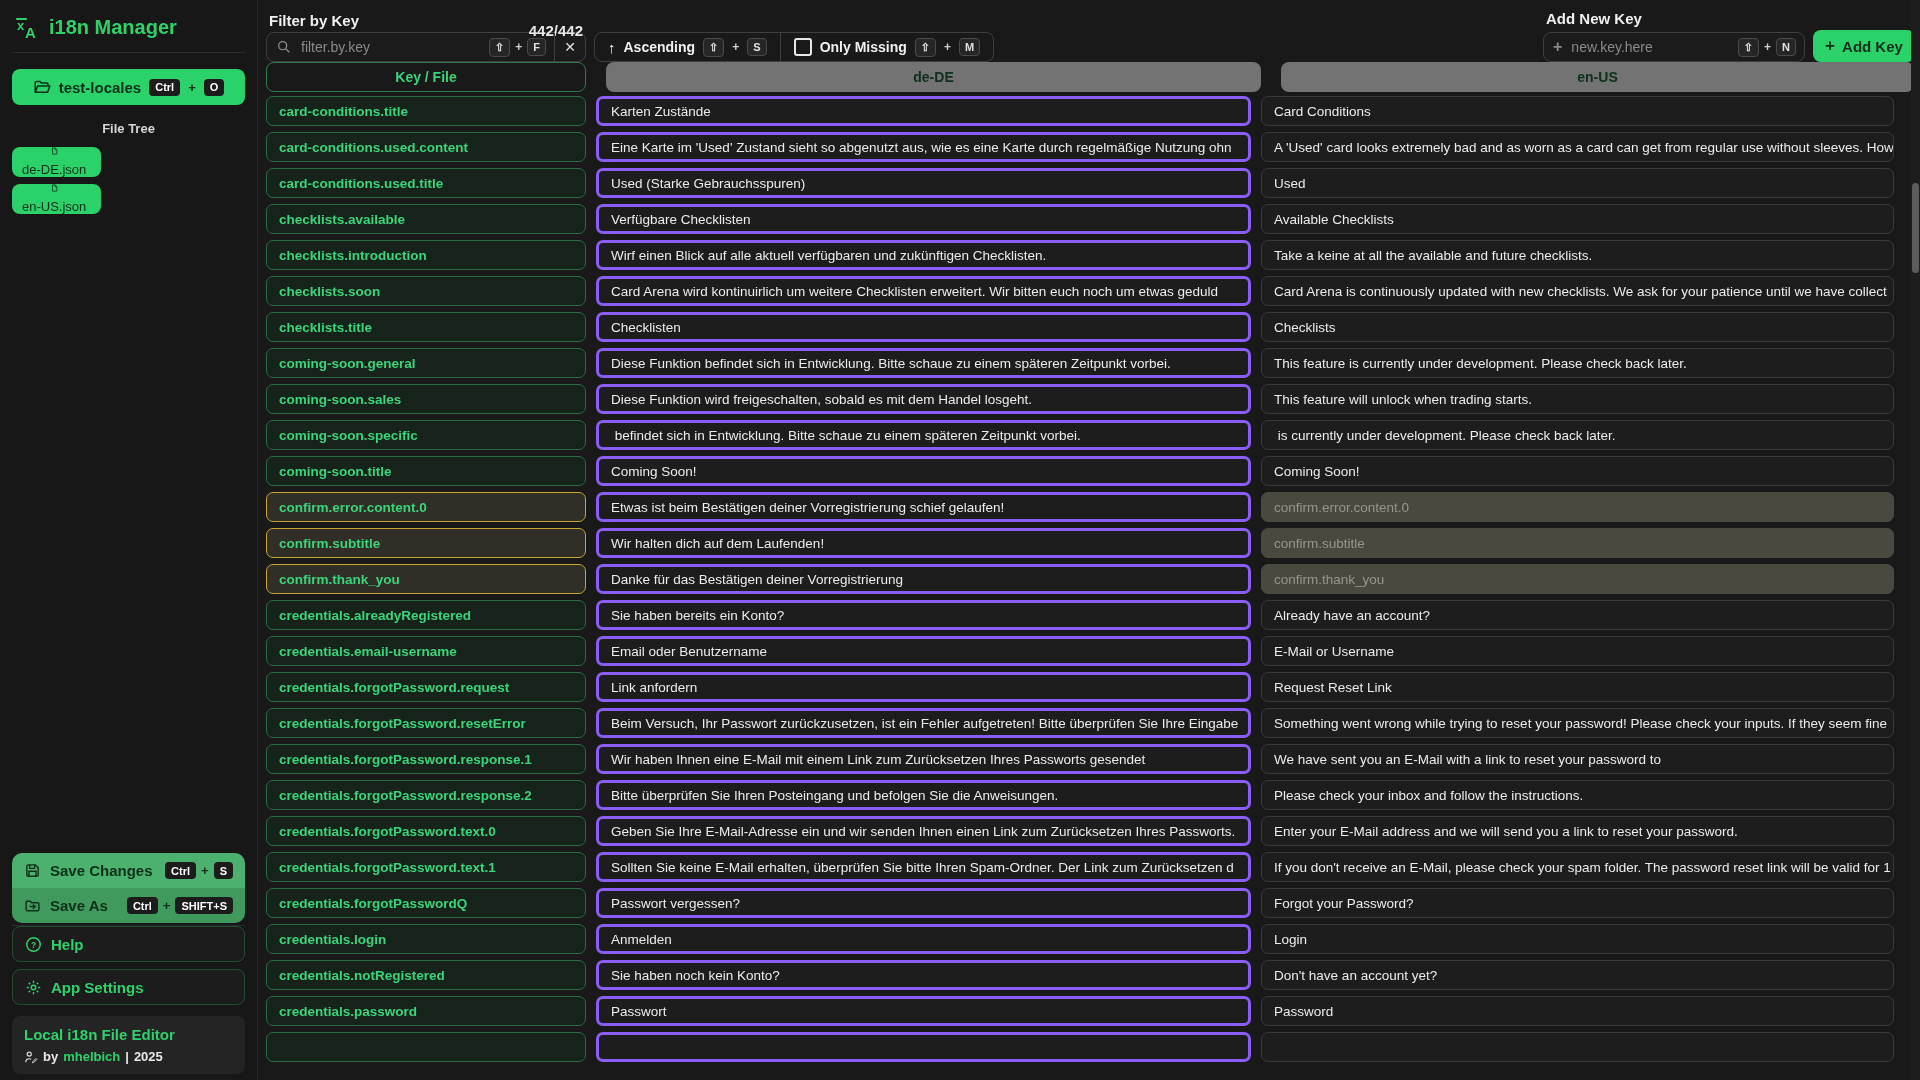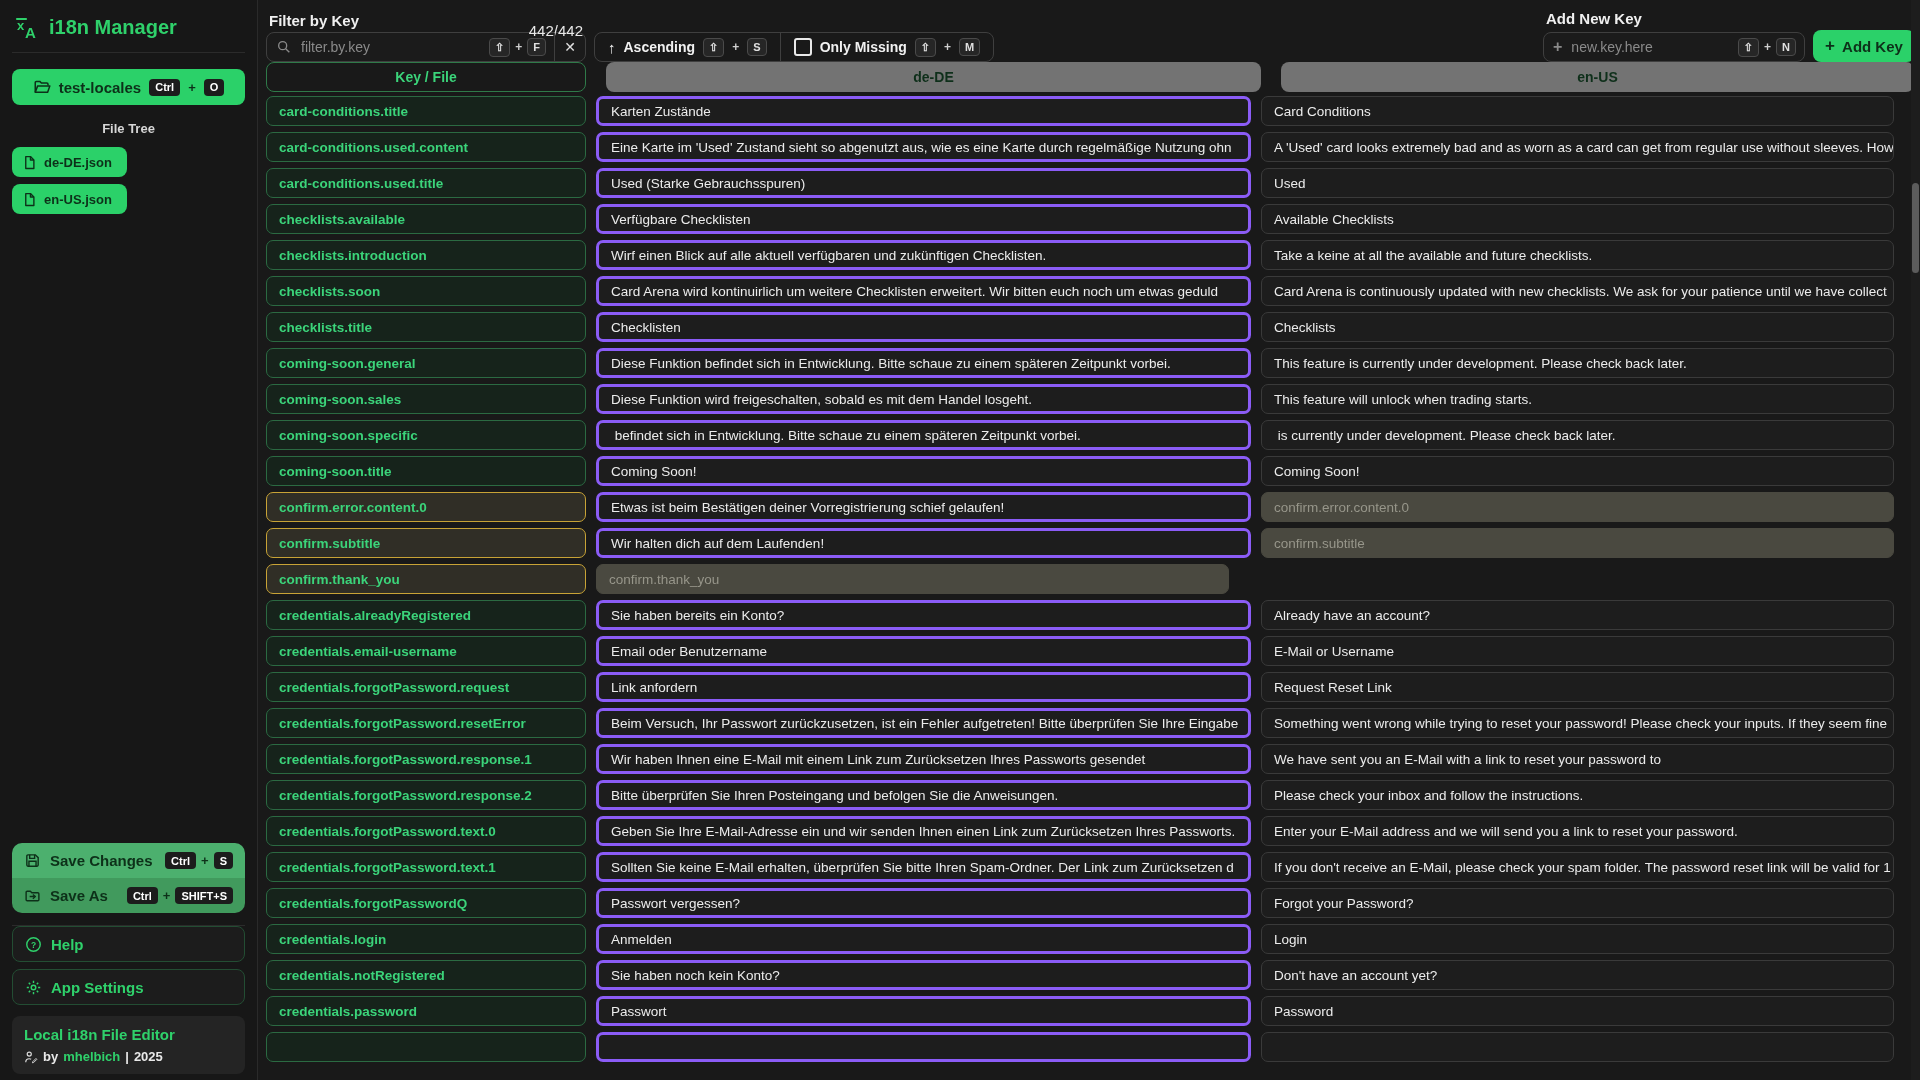--- a/index.html
+++ b/index.html
@@ -12,44 +12,44 @@
   .logo-row{display:flex;align-items:center;gap:9px;padding:0 2px 12px;}
   .app-title{color:#2fd16b;font-size:20px;font-weight:700;}
   .hsep{height:1px;background:#2b2b2b;flex:none;}
   .open-btn{margin-top:16px;height:36px;background:#2bd169;border-radius:8px;display:flex;
             align-items:center;justify-content:center;gap:8px;cursor:pointer;flex:none;}
   .btn-dark-label{color:#0d3019;font-size:15px;font-weight:700;}
   .kbd-dark{background:#1c1c1c;color:#fff;font-size:11px;font-weight:700;padding:2.5px 6px;border-radius:4px;}
   .plus-dark{color:#0d3019;font-weight:700;font-size:13px;}
   .file-tree-label{text-align:center;color:#d6d6d6;font-size:13px;font-weight:700;margin:16px 0 11px;}
   .file-btn{width:fit-content;height:30px;background:#2bd169;border-radius:8px;display:flex;align-items:center;
-            gap:7px;padding:0 15px 0 10px;margin-bottom:7px;color:#0d3019;font-size:13px;font-weight:700;cursor:pointer;}
+            gap:7px;padding:0 15px 0 10px;margin-bottom:7px;color:#0d3019;font-size:13px;font-weight:400;cursor:pointer;flex-direction:column;}
   .side-spacer{flex:1;}
-  .save-block{border-radius:10px;overflow:hidden;margin-bottom:12px;flex:none;}
+  .save-block{border-radius:10px;overflow:hidden;margin-bottom:2px;flex:none;}
   .save-row{height:35px;display:flex;align-items:center;justify-content:space-between;padding:0 12px;}
   .save-row.primary{background:#4cb06e;}
   .save-row.secondary{background:#419a5d;}
   .save-left{display:flex;align-items:center;gap:9px;}
   .save-kbds{display:flex;align-items:center;gap:5px;}
   .side-btn{height:34px;border:1px solid #234d33;background:#1c1c1c;border-radius:8px;display:flex;
             align-items:center;gap:9px;padding:0 12px;margin-bottom:7px;color:#2fd16b;font-size:15px;
             font-weight:700;cursor:pointer;flex:none;margin-top:0;}
   .side-btn:first-of-type{margin-top:10px;}
   .footer-card{background:#242424;border-radius:8px;padding:10px 12px;margin-top:4px;flex:none;}
   .footer-title{color:#2fd16b;font-size:15px;font-weight:700;margin-bottom:6px;}
   .footer-line{display:flex;align-items:center;gap:5px;color:#e8e8e8;font-size:13px;font-weight:700;}
   .footer-author{color:#2fd16b;}
 
   
   .main{flex:1;box-sizing:border-box;padding:6px 0 0 8px;position:relative;overflow:hidden;}
   .topbar{display:flex;align-items:flex-end;gap:8px;height:56px;}
   .filter-sec{width:320px;flex:none;}
   .sec-head{display:flex;justify-content:space-between;align-items:center;height:24px;padding:0 3px;}
   .sec-title{color:#f0f0f0;font-size:15px;font-weight:700;}
-  .count{color:#e8e8e8;font-size:15px;font-weight:400;margin-top:20px;}
+  .count{color:#e8e8e8;font-size:15px;font-weight:700;margin-top:20px;}
   .input-group{height:30px;border:1px solid #3f3f3f;background:#1b1b1b;border-radius:8px;display:flex;
                align-items:center;box-sizing:border-box;padding-left:9px;}
   .input-group input{background:transparent;border:none;outline:none;color:#e8e8e8;font-size:14px;
                      font-family:"Liberation Sans",sans-serif;flex:1;min-width:0;margin-left:7px;}
   .input-group input::placeholder{color:#8a8a8a;}
   .kbd-chip{border:1px solid #4a4a4a;background:#262626;color:#e0e0e0;font-size:11px;font-weight:700;
             border-radius:4px;padding:2px 5px;flex:none;}
   .chip-plus{color:#cfcfcf;font-size:12px;font-weight:700;margin:0 5px;flex:none;}
   .chips-pad{margin-right:8px;display:flex;align-items:center;flex:none;}
   .vdiv{width:1px;align-self:stretch;background:#3f3f3f;flex:none;}
@@ -350,20 +350,21 @@
   </div>
 
   <div class="row">
     <div class="cell key-cell warn">confirm.subtitle</div>
     <div class="cell de-cell">Wir halten dich auf dem Laufenden!</div>
     <div class="cell en-cell missing">confirm.subtitle</div>
   </div>
 
   <div class="row">
     <div class="cell key-cell warn">confirm.thank_you</div>
+    <div class="cell de-cell">Danke für das Bestätigen deiner Vorregistrierung</div>
     <div class="cell en-cell missing">confirm.thank_you</div>
   </div>
 
   <div class="row">
     <div class="cell key-cell">credentials.alreadyRegistered</div>
     <div class="cell de-cell">Sie haben bereits ein Konto?</div>
     <div class="cell en-cell">Already have an account?</div>
   </div>
 
   <div class="row">

